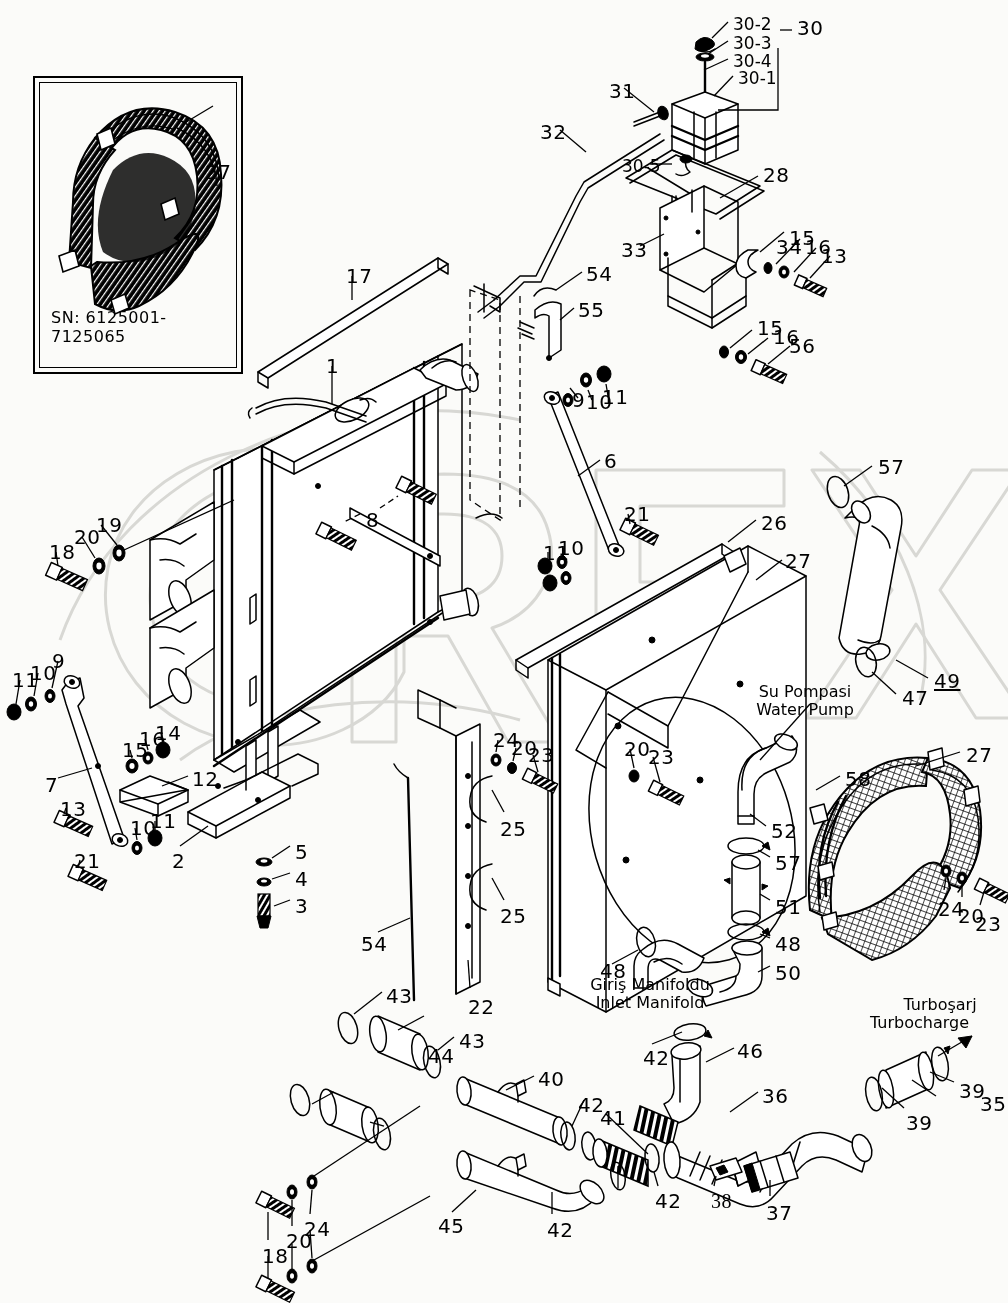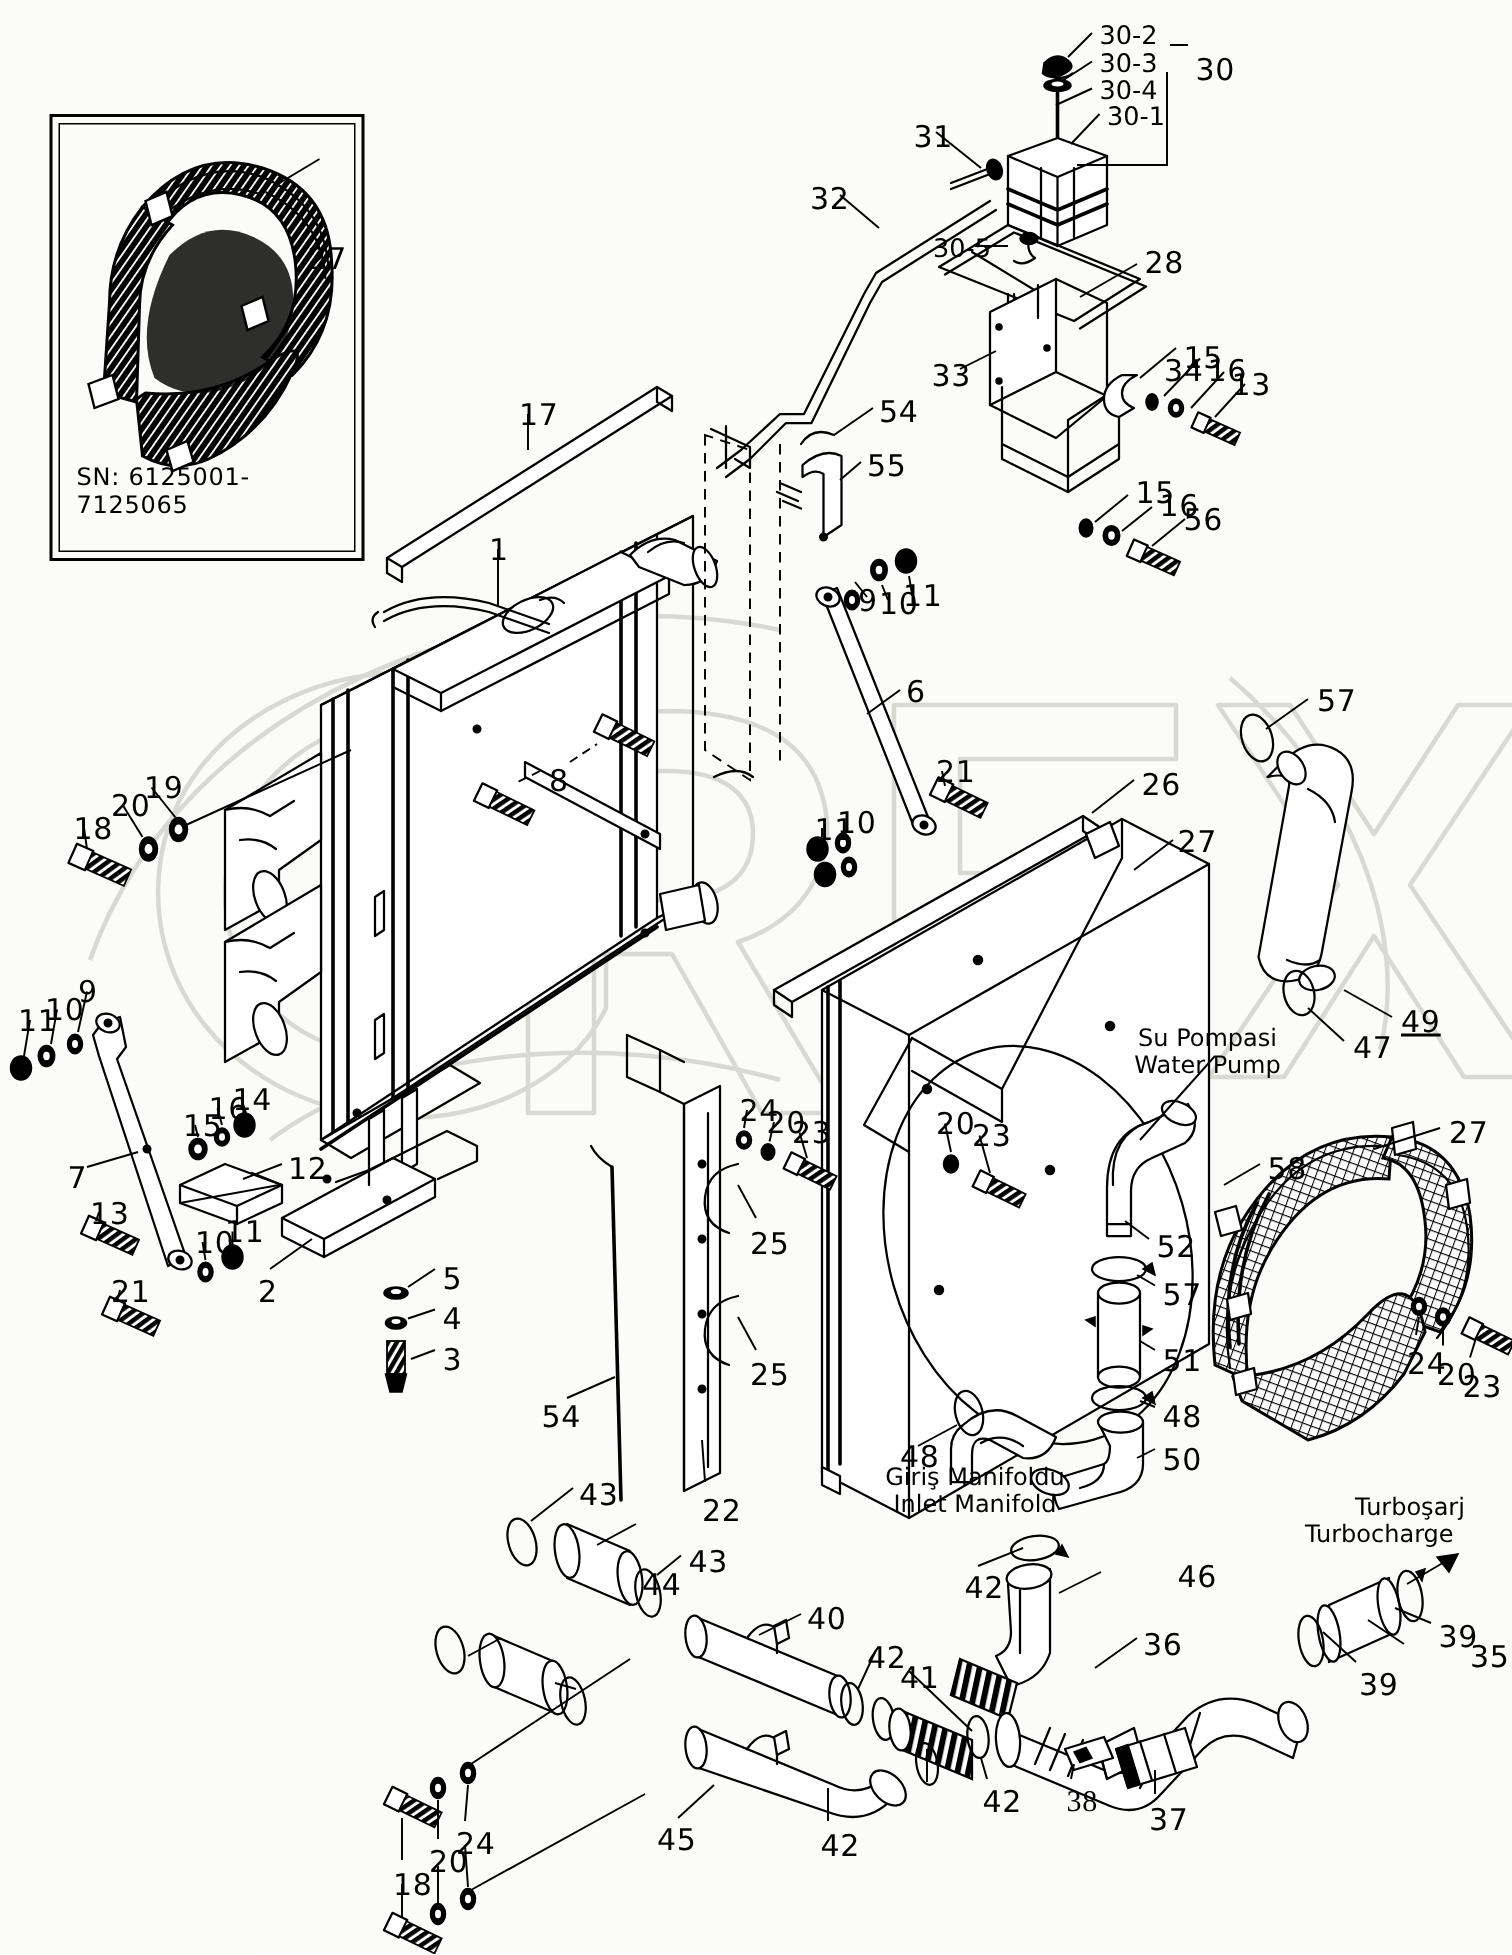--- a/index.html
+++ b/index.html
@@ -889,21 +889,21 @@
   <div class="biling" style="left:870px; top:996px; width:140px; text-align:left;">
     <div style="text-align:center">Turboşarj</div>
     <div>Turbocharge</div>
   </div>
 
   <div id="callout-layer">
       <div class="callout sub" style="left: 733px; top: 16px;">30-2</div>
       <div class="callout sub" style="left: 733px; top: 35px;">30-3</div>
       <div class="callout sub" style="left: 733px; top: 53px;">30-4</div>
       <div class="callout sub" style="left: 738px; top: 70px;">30-1</div>
-      <div class="callout" style="left: 797px; top: 36px;">30</div>
+      <div class="callout" style="left: 797px; top: 18px;">30</div>
       <div class="callout" style="left: 609px; top: 81px;">31</div>
       <div class="callout" style="left: 540px; top: 122px;">32</div>
       <div class="callout sub" style="left: 622px; top: 158px;">30-5</div>
       <div class="callout" style="left: 763px; top: 165px;">28</div>
       <div class="callout" style="left: 776px; top: 221px; margin-top: 16px;">34</div>
       <div class="callout" style="left: 789px; top: 228px;">15</div>
       <div class="callout" style="left: 805px; top: 237px;">16</div>
       <div class="callout" style="left: 821px; top: 246px;">13</div>
       <div class="callout" style="left: 621px; top: 240px;">33</div>
       <div class="callout" style="left: 757px; top: 318px;">15</div>
@@ -962,21 +962,21 @@
       <div class="callout" style="left: 975px; top: 914px;">23</div>
       <div class="callout" style="left: 500px; top: 906px;">25</div>
       <div class="callout" style="left: 361px; top: 934px;">54</div>
       <div class="callout" style="left: 775px; top: 963px;">50</div>
       <div class="callout" style="left: 600px; top: 961px;">48</div>
       <div class="callout" style="left: 468px; top: 997px;">22</div>
       <div class="callout" style="left: 386px; top: 986px;">43</div>
       <div class="callout" style="left: 428px; top: 1010px; margin-top: 36px;">44</div>
       <div class="callout" style="left: 459px; top: 1031px;">43</div>
       <div class="callout" style="left: 643px; top: 1048px;">42</div>
-      <div class="callout" style="left: 737px; top: 1041px; margin-left: 48px;">46</div>
+      <div class="callout" style="left: 737px; top: 1041px;">46</div>
       <div class="callout" style="left: 959px; top: 1081px;">39</div>
       <div class="callout" style="left: 940px; top: 1094px; margin-left: 40px;">35</div>
       <div class="callout" style="left: 906px; top: 1113px;">39</div>
       <div class="callout" style="left: 762px; top: 1086px;">36</div>
       <div class="callout" style="left: 538px; top: 1069px;">40</div>
       <div class="callout" style="left: 578px; top: 1095px;">42</div>
       <div class="callout" style="left: 600px; top: 1108px;">41</div>
       <div class="callout" style="left: 655px; top: 1191px;">42</div>
       <div class="callout" style="left: 711px; top: 1191px; font-family: Liberation Serif, serif;">38</div>
       <div class="callout" style="left: 766px; top: 1203px;">37</div>

